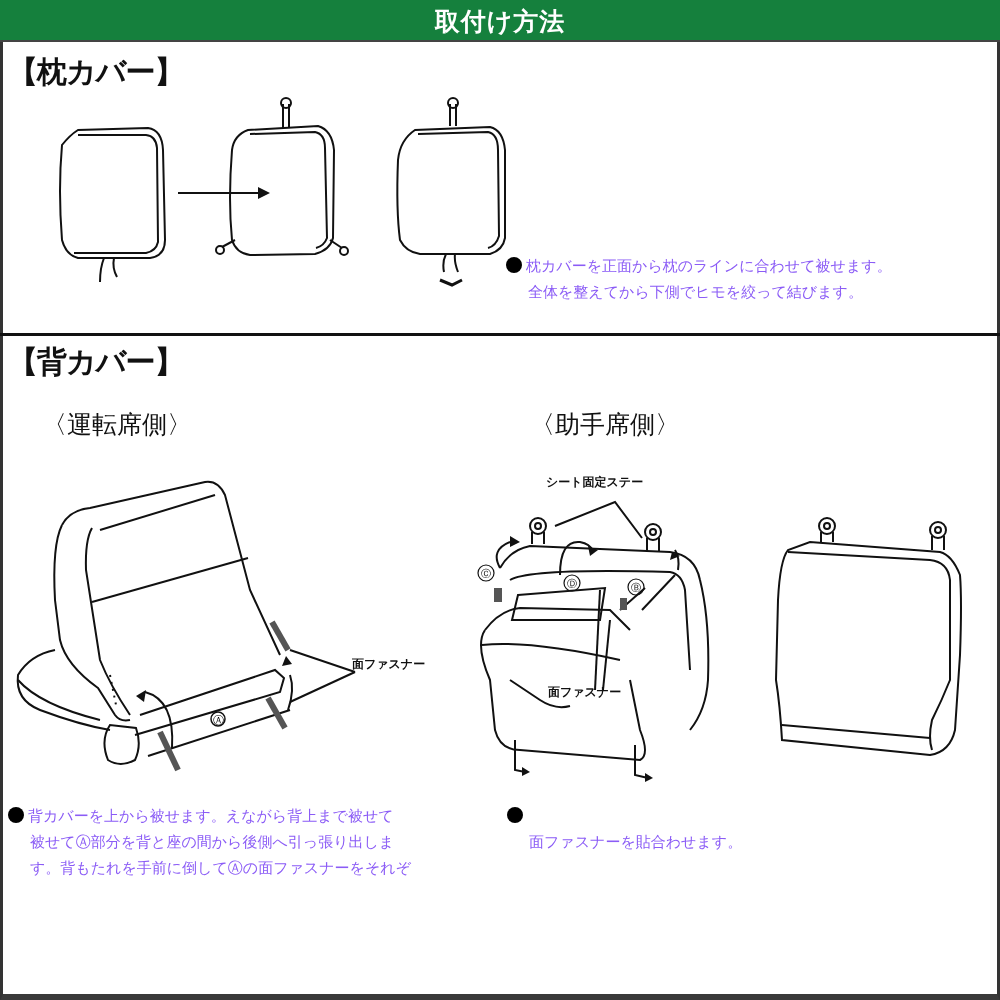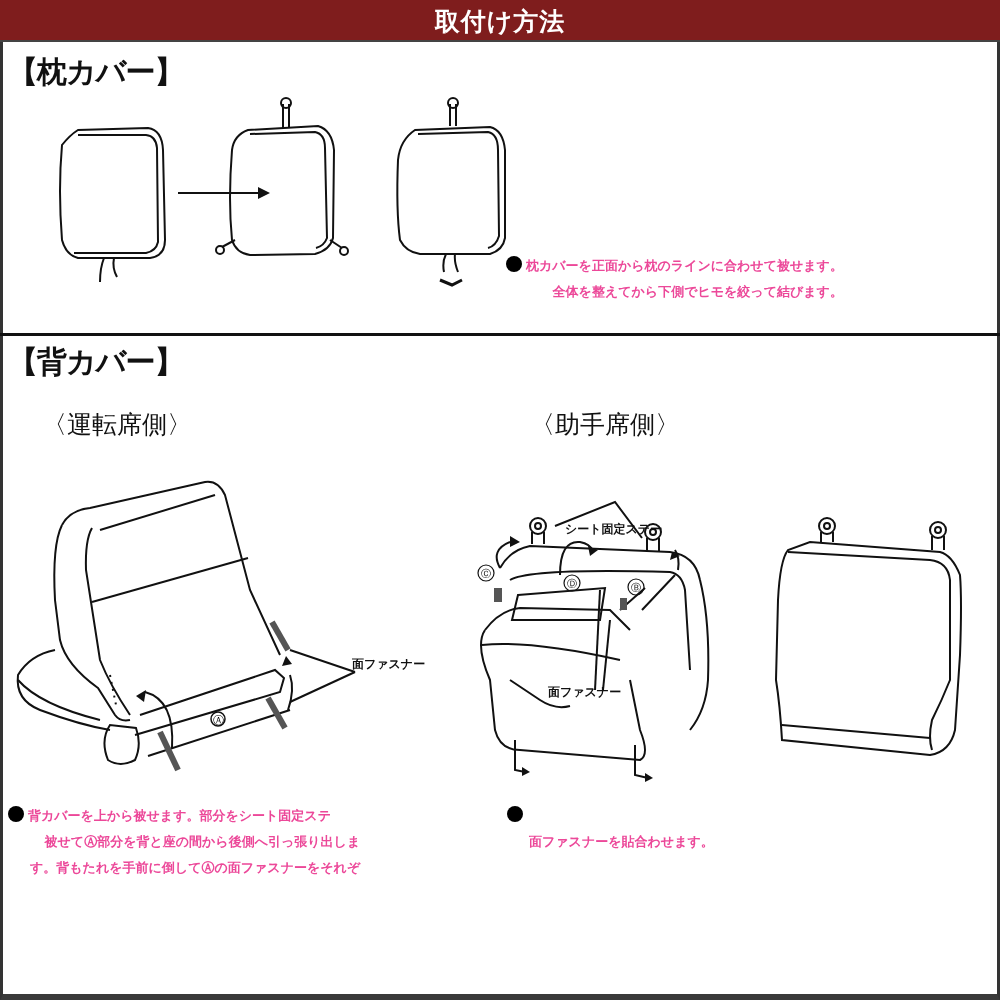--- a/index.html
+++ b/index.html
@@ -2,34 +2,34 @@
 <html><head>
 <meta charset="utf-8">
 <style>
   * { box-sizing: border-box; margin: 0; padding: 0; }
   html, body { width: 1000px; height: 1000px; background: #ffffff; overflow: hidden; }
   body { font-family: "DejaVu Sans", sans-serif; color: #111; position: relative; }
 
   .frame { position: absolute; left: 0; top: 0; width: 1000px; height: 1000px;
     border-left: 3px solid #333; border-right: 3px solid #333; border-bottom: 6px solid #3a3a3a; }
 
-  .title-bar { position: absolute; left: 0; top: 0; width: 1000px; height: 42px; background: #7f1d1d;
+  .title-bar { position: absolute; left: 0; top: 0; width: 1000px; height: 42px; background: #15803d;
     color: #fff; font-weight: bold; font-size: 25px; text-align: center; line-height: 44px;
     letter-spacing: 1px; border-bottom: 2px solid #444; }
 
   .section-divider { position: absolute; left: 0; top: 333px; width: 1000px; height: 3px; background: #111; }
 
   .heading { position: absolute; font-weight: bold; font-size: 30px; letter-spacing: -1px; }
   .subheading { position: absolute; font-size: 25px; }
 
-  .caption { position: absolute; font-size: 13px; line-height: 26px; font-weight: bold; color: #ec4899; }
+  .caption { position: absolute; font-size: 15px; line-height: 26px; font-weight: normal; color: #8b5cf6; }
   .caption .bullet { display: inline-block; width: 16px; height: 16px; border-radius: 50%;
     background: #000; vertical-align: -2px; margin-right: 4px; }
   .caption .line { display: block; white-space: nowrap; }
-  .caption .indent { padding-left: 22px; text-align: right; }
+  .caption .indent { padding-left: 22px; }
 
   .diagram { position: absolute; }
   .label-small { position: absolute; font-size: 12px; font-weight: bold; white-space: nowrap; }
   svg path, svg line, svg ellipse, svg circle, svg rect, svg polyline { vector-effect: non-scaling-stroke; }
 </style>
 </head>
 <body>
 
 <div class="frame"></div>
 
@@ -164,25 +164,25 @@
       <circle cx="357" cy="46" r="3"></circle>
     <path d="M351 52 L351 62 M363 52 L363 62"></path>
     <circle cx="468" cy="50" r="8"></circle>
       <circle cx="468" cy="50" r="3"></circle>
     <path d="M462 56 L462 70 M474 56 L474 70"></path>
     <path d="M318 70 Q310 80 308 120 L306 200 Q310 225 312 260 L460 275 Q480 272 485 250 L490 175 Q492 120 490 95 Q482 75 470 72 L340 62 Z"></path>
     <path d="M318 72 L460 80 Q478 82 480 100 L480 200 Q472 220 462 240 Q458 258 462 270"></path>
     <path d="M312 245 L460 258"></path>
   </g>
 </svg>
-<div class="label-small" style="left:565px; top:474px;margin-top:47px;">シート固定ステー</div>
+<div class="label-small" style="left:546px; top:474px;">シート固定ステー</div>
 <div class="label-small" style="left:548px; top:684px;">面ファスナー</div>
 
 <div class="caption" style="left:8px; top:803px;">
-  <span class="line"><span class="bullet"></span><span>背カバーを上から被せます。部分をシート固定ステ</span></span>
+  <span class="line"><span class="bullet"></span><span>背カバーを上から被せます。えながら背上まで被せて</span></span>
   <span class="line indent">被せてⒶ部分を背と座の間から後側へ引っ張り出しま</span>
   <span class="line indent">す。背もたれを手前に倒してⒶの面ファスナーをそれぞ</span>
 </div>
 
 <div class="caption" style="left:507px; top:803px;">
   <span class="line"><span class="bullet"></span></span>
   <span class="line indent">面ファスナーを貼合わせます。</span>
 </div>
 
 </body></html>

